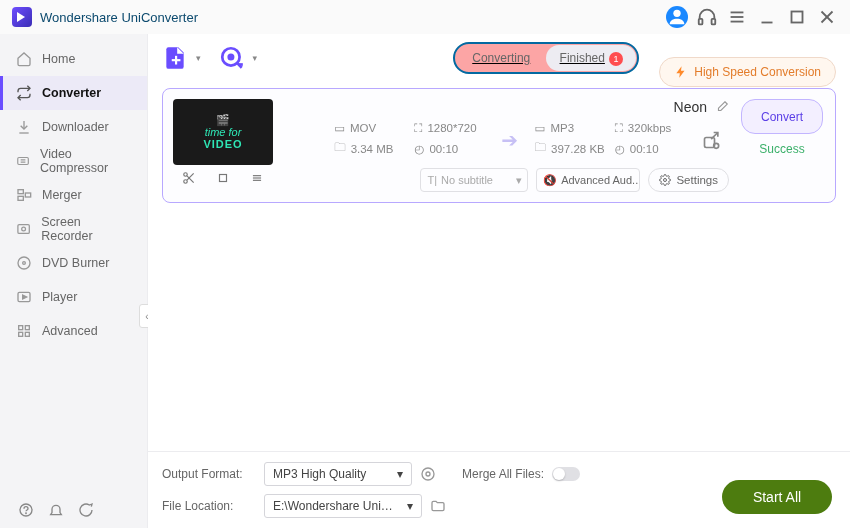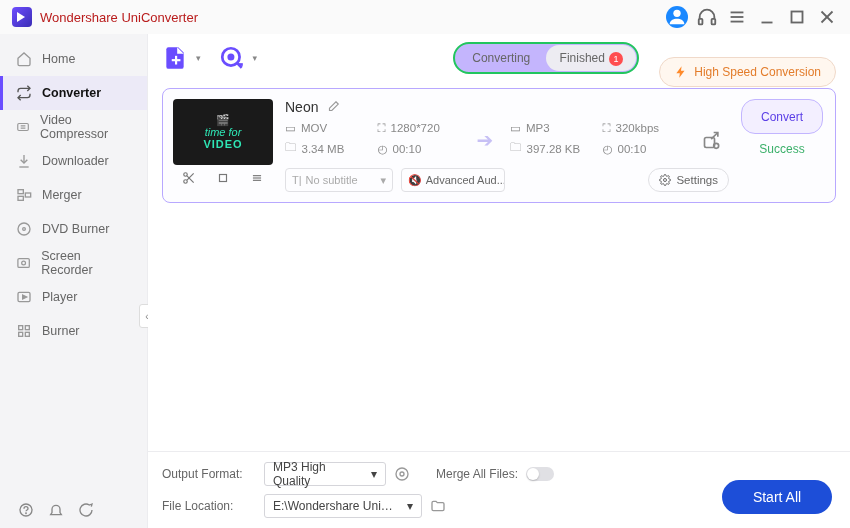--- a/index.html
+++ b/index.html
@@ -1,21 +1,21 @@
 <!DOCTYPE html>
 <html><head>
 <meta charset="utf-8">
 <style>
 * { margin: 0; padding: 0; box-sizing: border-box; font-family: -apple-system, BlinkMacSystemFont, "Segoe UI", Arial, sans-serif; }
 body { width: 850px; height: 528px; background: #f5f5f7; overflow: hidden; }
 .window { width: 100%; height: 100%; display: flex; flex-direction: column; background: #fafafa; }
 .titlebar { height: 34px; display: flex; align-items: center; padding: 0 12px; background: #fafafa; }
 .titlebar .logo { width: 20px; height: 20px; background: linear-gradient(135deg, #6e4eff, #3a2db5); border-radius: 4px; margin-right: 8px; position: relative; }
 .titlebar .logo::after { content:""; position:absolute; left:5px; top:5px; width:0; height:0; border-left:8px solid #fff; border-top:5px solid transparent; border-bottom:5px solid transparent; }
-.titlebar .title { font-size: 13px; color: #b91c1c; font-weight: 500; }
+.titlebar .title { font-size: 13px; color: #0c4a6e; font-weight: 500; }
 .titlebar .spacer { flex: 1; }
 .titlebar .tb-icon { width: 22px; height: 22px; display:flex; align-items:center; justify-content:center; margin-left: 8px; color:#666; cursor:pointer; }
 .titlebar .user-icon { width:22px; height:22px; border-radius:50%; background:#1a88ff; display:flex; align-items:center; justify-content:center; color:#fff; }
 .body { flex:1; display:flex; overflow:hidden; }
 .sidebar { width: 148px; background:#f4f4f6; border-right:1px solid #ececef; display:flex; flex-direction:column; padding-top:8px; position:relative; }
 .side-item { height:34px; display:flex; align-items:center; gap:10px; padding:0 16px; font-size:12.5px; color:#666; cursor:pointer; }
 .side-item.active { background:#eceaf7; color:#111; font-weight:700; border-left:3px solid #6a4dff; padding-left:13px; }
 .side-icon { width:16px; height:16px; display:flex; align-items:center; justify-content:center; color:#999; }
 .side-item.active .side-icon { color:#555; }
 .sidebar-footer { position:absolute; bottom:10px; left:0; right:0; display:flex; gap:14px; padding-left:18px; color:#888; }
@@ -26,45 +26,45 @@
 .tool-btn { width:26px; height:26px; display:flex; align-items:center; justify-content:center; cursor:pointer; color:#6a4dff; }
 .caret { font-size:9px; color:#888; margin-left:2px; }
 .tab { width:90px; text-align:center; font-size:12px; color:#666; cursor:pointer; height:26px; line-height:26px; position:relative;}
 .tab.active { background:#edecf2; border-radius:14px; }
 .badge { display:inline-block; background:#ff4d4f; color:#fff; border-radius:50%; width:14px; height:14px; font-size:9px; line-height:14px; text-align:center; margin-left:4px; vertical-align:middle; }
 .hsc-btn { margin-left:14px; height:30px; border:1px solid #f0d9c9; background:#fff7ef; border-radius:16px; padding:0 14px; display:flex; align-items:center; gap:6px; font-size:12px; color:#e37c2a; cursor:pointer;margin-top:28px; }
 .content { flex:1; padding:6px 14px 0 14px; overflow:auto; }
 .card { border:1.5px solid #b8a8ff; border-radius:8px; padding:10px 12px 10px 10px; display:flex; flex-direction:column; gap:8px; background:#fdfdff; }
 .card-row1 { display:flex; gap:12px; }
 .thumb { width:100px; height:66px; background:#1a1a1a; border-radius:4px; position:relative; display:flex; align-items:center; justify-content:center; color:#2ee6b5; font-family: cursive; font-size:11px; text-align:center; }
-.meta { flex:1; display:flex; flex-direction:column; gap:6px; }
+.meta { flex:1; display:flex; flex-direction:column; gap:6px;align-items:flex-end; }
 .meta-title { font-size:14px; color:#333; display:flex; align-items:center; gap:8px; }
 .meta-grid { display:grid; grid-template-columns: 1fr 1fr 30px 1fr 1fr 34px; gap:4px 10px; font-size:11.5px; color:#888; align-items:center; }
 .meta-grid .cell { display:flex; align-items:center; gap:5px; }
 .arrow-col { grid-row: span 2; display:flex; align-items:center; justify-content:center; color:#c7c0f5; font-size:20px; }
 .export-col { grid-row: span 2; display:flex; align-items:center; justify-content:center; color:#888; cursor:pointer; }
 .convert-col { width:82px; display:flex; flex-direction:column; align-items:center; gap:8px; }
 .convert-btn { width:82px; height:35px; border:1px solid #c2b5ff; background:#f3efff; color:#5a3ee6; border-radius:14px; font-size:12px; cursor:pointer; }
 .success { color:#3bb06a; font-size:12px; }
 .card-row2 { display:flex; align-items:center; gap:8px; }
 .mini-tools { display:flex; gap:20px; width:100px; justify-content:center; color:#777; }
 .mini-tools span { cursor:pointer; }
 .subtitle-dd { flex: 0 0 108px; height:24px; border:1px solid #e0e0e4; border-radius:4px; font-size:11px; color:#aaa; padding:0 6px; display:flex; align-items:center; justify-content:space-between; cursor:pointer;}
 .audio-dd { flex: 0 0 104px; height:24px; border:1px solid #e0e0e4; border-radius:4px; font-size:11px; color:#666; padding:0 6px; display:flex; align-items:center; gap:4px; cursor:pointer; white-space:nowrap; overflow:hidden;}
 .settings-btn { margin-left:auto; height:24px; border:1px solid #e0e0e4; border-radius:12px; padding:0 10px; font-size:11.5px; color:#666; display:flex; align-items:center; gap:5px; cursor:pointer;}
 .bottom { border-top:1px solid #ececef; padding:10px 14px 10px 14px; display:flex; flex-direction:column; gap:8px; font-size:12px; color:#555; }
 .brow { display:flex; align-items:center; gap:8px; }
 .blabel { width:94px; color:#666; }
 .dd { height:24px; border:1px solid #d5d5da; border-radius:3px; background:#fff; padding:0 8px; font-size:12px; color:#444; display:flex; align-items:center; justify-content:space-between; gap:10px; cursor:pointer; }
-.dd.df1 { width:122px; }
+.dd.df1 { width:148px; }
 .dd.df2 { width:158px; }
 .mini-ic { color:#999; cursor:pointer; }
 .toggle { width:28px; height:14px; background:#e0e0e4; border-radius:8px; position:relative; cursor:pointer;}
 .toggle::after { content:""; position:absolute; width:12px; height:12px; background:#fff; border-radius:50%; top:1px; left:1px; box-shadow:0 1px 2px rgba(0,0,0,0.2);}
-.startall { position:absolute; right:18px; bottom:14px; width:110px; height:34px; background:#1d4ed8; color:#fff; border:none; border-radius:18px; font-size:14px; cursor:pointer; }
+.startall { position:absolute; right:18px; bottom:14px; width:110px; height:34px; background:#4d7c0f; color:#fff; border:none; border-radius:18px; font-size:14px; cursor:pointer; }
 svg { width:100%; height:100%; }
 </style>
 </head>
 <body>
 
 <div class="window">
   <div class="titlebar">
     <div class="logo"></div>
     <div class="title">Wondershare UniConverter</div>
     <div class="spacer"></div>
@@ -123,83 +123,83 @@
               <path d="M3 11V9a4 4 0 014-4h14"></path>
               <polyline points="7 23 3 19 7 15"></polyline>
               <path d="M21 13v2a4 4 0 01-4 4H3"></path>
             </svg>
           </span>
           <span>Converter</span>
         </div>
       <div class="side-item">
           <span class="side-icon">
             <svg viewBox="0 0 24 24" fill="none" stroke="currentColor" stroke-width="2">
-              <rect x="3" y="6" width="18" height="12" rx="2"></rect>
-              <path d="M8 10h8M8 14h8"></path>
-            </svg>
-          </span>
-          <span>Video Compressor</span>
-        </div>
-      <div class="side-item">
-          <span class="side-icon">
-            <svg viewBox="0 0 24 24" fill="none" stroke="currentColor" stroke-width="2">
               <path d="M12 3v12"></path>
               <polyline points="7 10 12 15 17 10"></polyline>
               <path d="M5 21h14"></path>
             </svg>
           </span>
           <span>Downloader</span>
         </div>
       <div class="side-item">
           <span class="side-icon">
             <svg viewBox="0 0 24 24" fill="none" stroke="currentColor" stroke-width="2">
+              <rect x="3" y="6" width="18" height="12" rx="2"></rect>
+              <path d="M8 10h8M8 14h8"></path>
+            </svg>
+          </span>
+          <span>Video Compressor</span>
+        </div>
+      <div class="side-item">
+          <span class="side-icon">
+            <svg viewBox="0 0 24 24" fill="none" stroke="currentColor" stroke-width="2">
               <rect x="3" y="4" width="8" height="6"></rect>
               <rect x="3" y="14" width="8" height="6"></rect>
               <rect x="14" y="9" width="8" height="6"></rect>
             </svg>
           </span>
           <span>Merger</span>
         </div>
       <div class="side-item">
           <span class="side-icon">
             <svg viewBox="0 0 24 24" fill="none" stroke="currentColor" stroke-width="2">
+              <rect x="3" y="5" width="18" height="14" rx="2"></rect>
+              <circle cx="12" cy="12" r="3"></circle>
+            </svg>
+          </span>
+          <span>Screen Recorder</span>
+        </div>
+      <div class="side-item">
+          <span class="side-icon">
+            <svg viewBox="0 0 24 24" fill="none" stroke="currentColor" stroke-width="2">
               <circle cx="12" cy="12" r="9"></circle>
               <circle cx="12" cy="12" r="2"></circle>
             </svg>
           </span>
           <span>DVD Burner</span>
-        </div>
-      <div class="side-item">
-          <span class="side-icon">
-            <svg viewBox="0 0 24 24" fill="none" stroke="currentColor" stroke-width="2">
-              <rect x="3" y="5" width="18" height="14" rx="2"></rect>
-              <circle cx="12" cy="12" r="3"></circle>
-            </svg>
-          </span>
-          <span>Screen Recorder</span>
         </div>
       <div class="side-item">
           <span class="side-icon">
             <svg viewBox="0 0 24 24" fill="none" stroke="currentColor" stroke-width="2">
               <rect x="3" y="5" width="18" height="14" rx="2"></rect>
               <polygon points="10 9 16 12 10 15" fill="currentColor"></polygon>
             </svg>
           </span>
           <span>Player</span>
         </div>
       <div class="side-item">
           <span class="side-icon">
             <svg viewBox="0 0 24 24" fill="none" stroke="currentColor" stroke-width="2">
               <rect x="4" y="4" width="6" height="6"></rect>
               <rect x="14" y="4" width="6" height="6"></rect>
               <rect x="4" y="14" width="6" height="6"></rect>
               <rect x="14" y="14" width="6" height="6"></rect>
             </svg>
           </span>
-          <span>Burner</span>
+          <span>Advanced</span>
         </div>
 
       <div class="collapse">‹</div>
 
       <div class="sidebar-footer">
         <span style="width:16px;height:16px;"><svg viewBox="0 0 24 24" fill="none" stroke="currentColor" stroke-width="2">
               <circle cx="12" cy="12" r="9"></circle>
               <path d="M9 10a3 3 0 116 0c0 2-3 2-3 4"></path>
               <circle cx="12" cy="17" r="0.5" fill="currentColor"></circle>
             </svg></span>
@@ -227,21 +227,21 @@
             <svg viewBox="0 0 24 24" fill="none" stroke="currentColor" stroke-width="2.5">
               <circle cx="11" cy="11" r="8"></circle>
               <circle cx="11" cy="11" r="2" fill="currentColor"></circle>
               <line x1="17" y1="17" x2="21" y2="21"></line>
               <line x1="18" y1="18" x2="22" y2="18"></line>
             </svg>
           </div>
         <span class="caret">▾</span>
 
         <div style="margin-left:auto; position:relative; display:flex; height:34px; align-items:center;">
-          <div style="border:2px solid #22c55e; border-radius:18px; padding:1px; display:flex; background:#c4b5fd;">
+          <div style="border:2px solid #0369a1; border-radius:18px; padding:1px; display:flex; background:#fca5a5;text-decoration:underline;">
             <div class="tab"><span>Converting</span></div>
             <div class="tab active"><span>Finished</span><span class="badge">1</span></div>
           </div>
         </div>
 
         <div class="hsc-btn">
           <span style="width:14px;height:14px;"><svg viewBox="0 0 24 24" fill="#ff8a2a">
                 <path d="M13 2L4 14h6l-1 8 9-12h-6z"></path>
               </svg></span>
           <span>High Speed Conversion</span>

